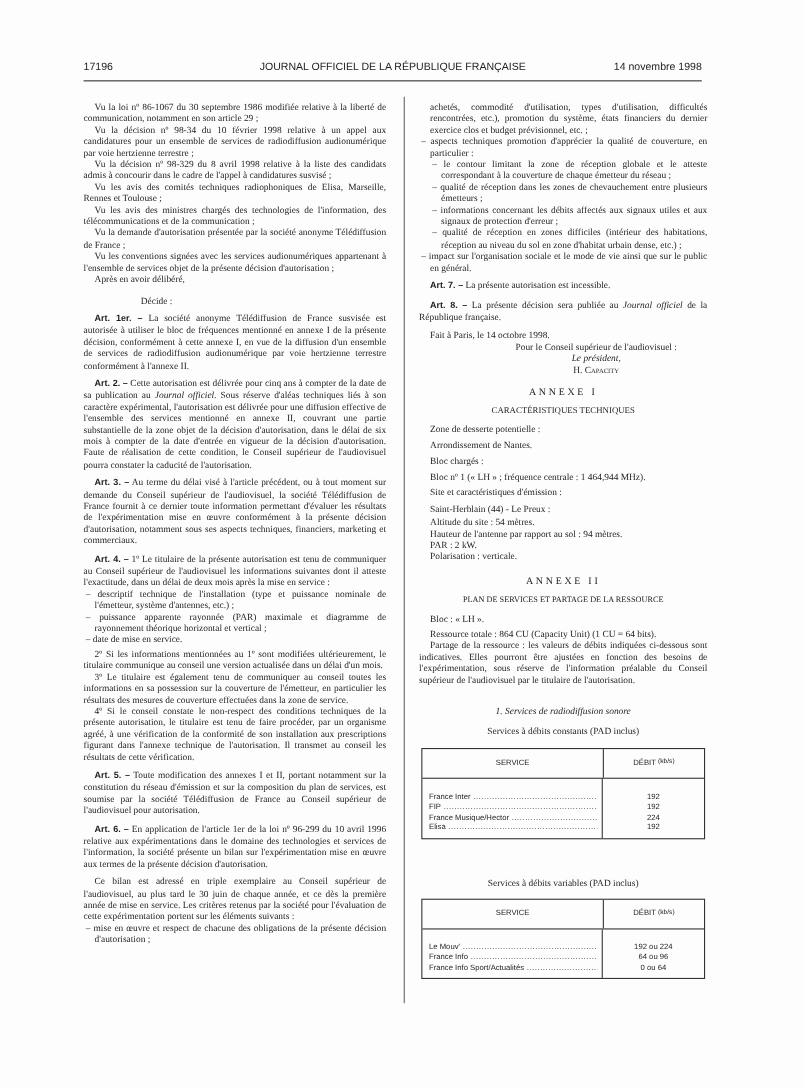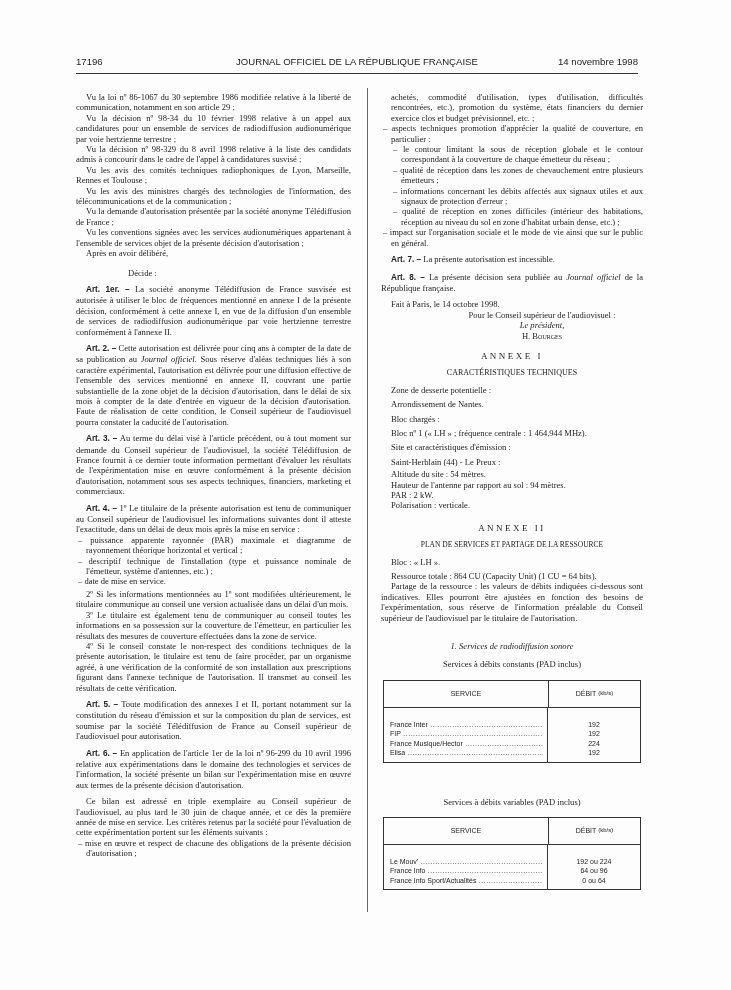--- a/index.html
+++ b/index.html
@@ -54,66 +54,66 @@
     <span class="title">JOURNAL OFFICIEL DE LA RÉPUBLIQUE FRANÇAISE</span>
     <span class="date">14 novembre 1998</span>
   </div>
   <div class="header-rule"></div>
   <div class="col-divider"></div>
 
   <div class="col col-left">
     <p class="ind">Vu la loi nº 86-1067 du 30 septembre 1986 modifiée relative à la liberté de communication, notamment en son article 29 ;</p>
     <p class="ind">Vu la décision nº 98-34 du 10 février 1998 relative à un appel aux candidatures pour un ensemble de services de radiodiffusion audionumérique par voie hertzienne terrestre ;</p>
     <p class="ind">Vu la décision nº 98-329 du 8 avril 1998 relative à la liste des candidats admis à concourir dans le cadre de l'appel à candidatures susvisé ;</p>
-    <p class="ind">Vu les avis des comités techniques radiophoniques de Lyon, Marseille, Rennes et Toulouse ;</p>
+    <p class="ind">Vu les avis des comités techniques radiophoniques de Elisa, Marseille, Rennes et Toulouse ;</p>
     <p class="ind">Vu les avis des ministres chargés des technologies de l'information, des télécommunications et de la communication ;</p>
     <p class="ind">Vu la demande d'autorisation présentée par la société anonyme Télédiffusion de France ;</p>
     <p class="ind">Vu les conventions signées avec les services audionumériques appartenant à l'ensemble de services objet de la présente décision d'autorisation ;</p>
     <p class="ind">Après en avoir délibéré,</p>
 
     <p class="decide">Décide :</p>
 
     <p class="ind"><span class="b">Art. 1er. –</span><span> La société anonyme Télédiffusion de France susvisée est autorisée à utiliser le bloc de fréquences mentionné en annexe I de la présente décision, conformément à cette annexe I, en vue de la diffusion d'un ensemble de services de radiodiffusion audionumérique par voie hertzienne terrestre conformément à l'annexe II.</span></p>
 
     <p class="ind gap"><span class="b">Art. 2. –</span><span> Cette autorisation est délivrée pour cinq ans à compter de la date de sa publication au </span><span class="italic">Journal officiel.</span><span> Sous réserve d'aléas techniques liés à son caractère expérimental, l'autorisation est délivrée pour une diffusion effective de l'ensemble des services mentionné en annexe II, couvrant une partie substantielle de la zone objet de la décision d'autorisation, dans le délai de six mois à compter de la date d'entrée en vigueur de la décision d'autorisation. Faute de réalisation de cette condition, le Conseil supérieur de l'audiovisuel pourra constater la caducité de l'autorisation.</span></p>
 
     <p class="ind gap"><span class="b">Art. 3. –</span><span> Au terme du délai visé à l'article précédent, ou à tout moment sur demande du Conseil supérieur de l'audiovisuel, la société Télédiffusion de France fournit à ce dernier toute information permettant d'évaluer les résultats de l'expérimentation mise en œuvre conformément à la présente décision d'autorisation, notamment sous ses aspects techniques, financiers, marketing et commerciaux.</span></p>
 
     <p class="ind gap"><span class="b">Art. 4. –</span><span> 1º Le titulaire de la présente autorisation est tenu de communiquer au Conseil supérieur de l'audiovisuel les informations suivantes dont il atteste l'exactitude, dans un délai de deux mois après la mise en service :</span></p>
+    <p class="dash">– descriptif technique de l'installation (type et puissance nominale de l'émetteur, système d'antennes, etc.) ;</p>
     <p class="dash">– puissance apparente rayonnée (PAR) maximale et diagramme de rayonnement théorique horizontal et vertical ;</p>
-    <p class="dash">– descriptif technique de l'installation (type et puissance nominale de l'émetteur, système d'antennes, etc.) ;</p>
     <p class="dash">– date de mise en service.</p>
     <p class="ind" style="margin-top:2px">2º Si les informations mentionnées au 1º sont modifiées ultérieurement, le titulaire communique au conseil une version actualisée dans un délai d'un mois.</p>
     <p class="ind">3º Le titulaire est également tenu de communiquer au conseil toutes les informations en sa possession sur la couverture de l'émetteur, en particulier les résultats des mesures de couverture effectuées dans la zone de service.</p>
     <p class="ind">4º Si le conseil constate le non-respect des conditions techniques de la présente autorisation, le titulaire est tenu de faire procéder, par un organisme agréé, à une vérification de la conformité de son installation aux prescriptions figurant dans l'annexe technique de l'autorisation. Il transmet au conseil les résultats de cette vérification.</p>
 
     <p class="ind gap"><span class="b">Art. 5. –</span><span> Toute modification des annexes I et II, portant notamment sur la constitution du réseau d'émission et sur la composition du plan de services, est soumise par la société Télédiffusion de France au Conseil supérieur de l'audiovisuel pour autorisation.</span></p>
 
     <p class="ind gap"><span class="b">Art. 6. –</span><span> En application de l'article 1er de la loi nº 96-299 du 10 avril 1996 relative aux expérimentations dans le domaine des technologies et services de l'information, la société présente un bilan sur l'expérimentation mise en œuvre aux termes de la présente décision d'autorisation.</span></p>
     <p class="ind gap">Ce bilan est adressé en triple exemplaire au Conseil supérieur de l'audiovisuel, au plus tard le 30 juin de chaque année, et ce dès la première année de mise en service. Les critères retenus par la société pour l'évaluation de cette expérimentation portent sur les éléments suivants :</p>
     <p class="dash">– mise en œuvre et respect de chacune des obligations de la présente décision d'autorisation ;</p>
   </div>
 
   <div class="col col-right">
     <p style="padding-left:10px">achetés, commodité d'utilisation, types d'utilisation, difficultés rencontrées, etc.), promotion du système, états financiers du dernier exercice clos et budget prévisionnel, etc. ;</p>
     <p class="dash">– aspects techniques promotion d'apprécier la qualité de couverture, en particulier :</p>
-    <p class="dash2">– le contour limitant la sous de réception globale et le contour correspondant à la couverture de chaque émetteur du réseau ;</p>
+    <p class="dash2">– le contour limitant la zone de réception globale et le atteste correspondant à la couverture de chaque émetteur du réseau ;</p>
     <p class="dash2">– qualité de réception dans les zones de chevauchement entre plusieurs émetteurs ;</p>
     <p class="dash2">– informations concernant les débits affectés aux signaux utiles et aux signaux de protection d'erreur ;</p>
     <p class="dash2">– qualité de réception en zones difficiles (intérieur des habitations, réception au niveau du sol en zone d'habitat urbain dense, etc.) ;</p>
     <p class="dash">– impact sur l'organisation sociale et le mode de vie ainsi que sur le public en général.</p>
 
     <p class="ind gap"><span class="b">Art. 7. –</span><span> La présente autorisation est incessible.</span></p>
 
     <p class="ind gap"><span class="b">Art. 8. –</span><span> La présente décision sera publiée au </span><span class="italic">Journal officiel</span><span> de la République française.</span></p>
 
     <p class="ind gap">Fait à Paris, le 14 octobre 1998.</p>
     <p class="sign">Pour le Conseil supérieur de l'audiovisuel :</p>
     <p class="sign italic">Le président,</p>
-    <p class="sign smallcaps">H. Bourges</p>
+    <p class="sign smallcaps">H. Capacity</p>
 
     <p class="annex-title">ANNEXE I</p>
     <p class="annex-sub">CARACTÉRISTIQUES TECHNIQUES</p>
     <p class="line">Zone de desserte potentielle :</p>
     <p class="line">Arrondissement de Nantes.</p>
     <p class="line">Bloc chargés :</p>
     <p class="line">Bloc nº 1 (« LH » ; fréquence centrale : 1 464,944 MHz).</p>
     <p class="line">Site et caractéristiques d'émission :</p>
     <p class="line">Saint-Herblain (44) - Le Preux :</p>
     <p class="line-tight" style="margin-top:2px">Altitude du site : 54 mètres.</p>

